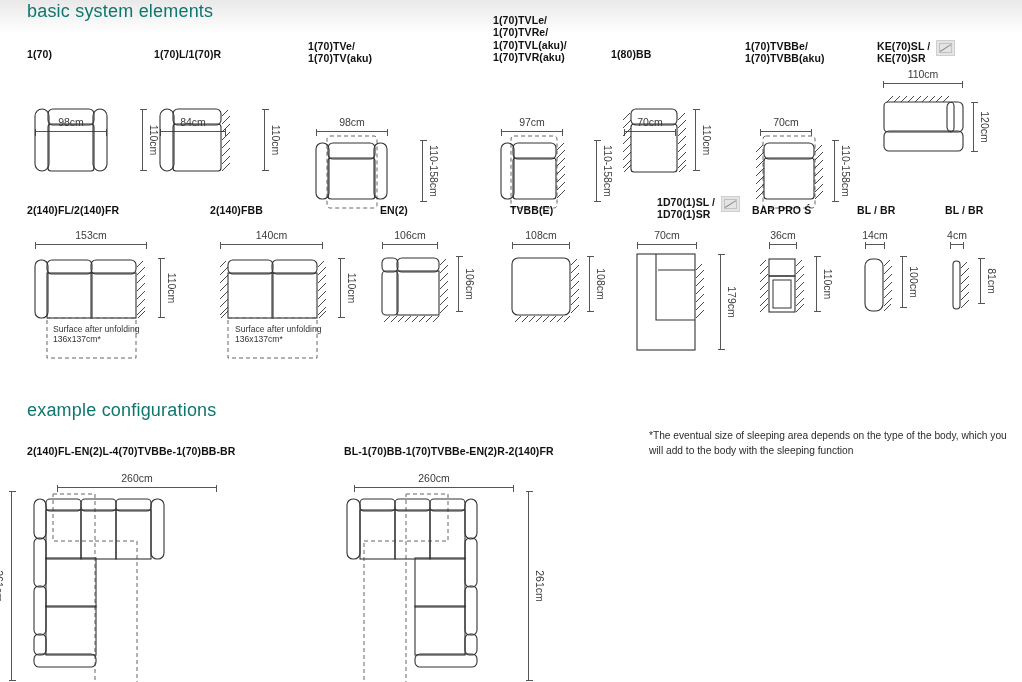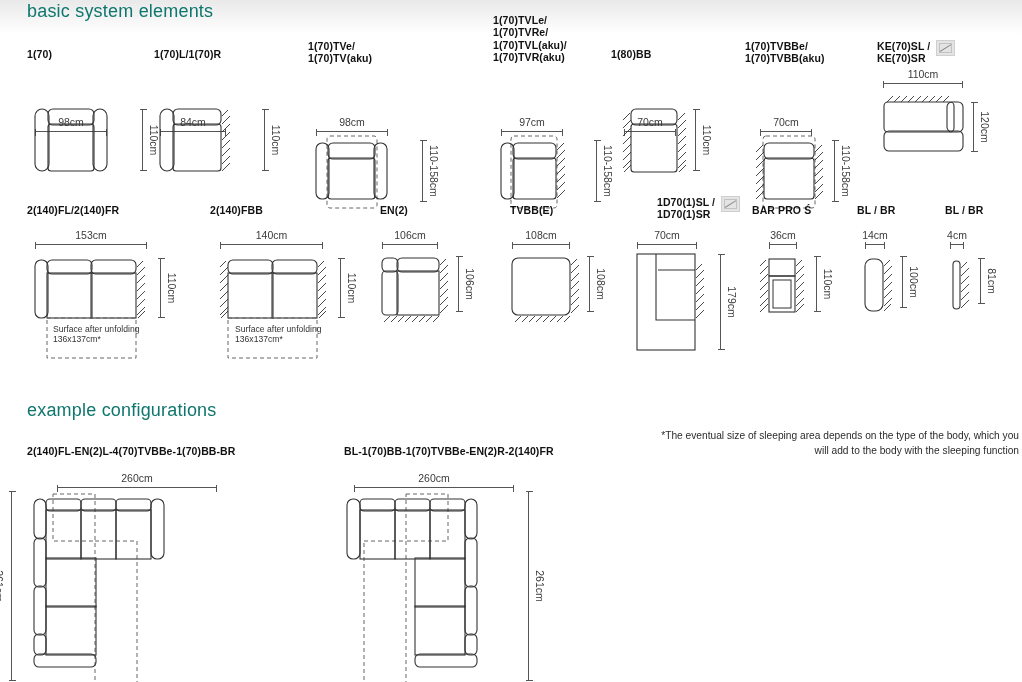--- a/index.html
+++ b/index.html
@@ -81,21 +81,21 @@
     font-size:10.5px; color:#3a3a3a; white-space:nowrap;
     writing-mode:vertical-rl; transform:translateY(-50%);
   }
 
   .note-unfold{
     position:absolute; font-size:8.6px; color:#333; line-height:10.2px;
     white-space:pre-line;
   }
   #footnote{
     position:absolute; left:649px; top:428px; width:370px;
-    font-size:10.2px; line-height:15px; color:#2b2b2b;text-align:right;
+    font-size:10.2px; line-height:15px; color:#2b2b2b;
   }
   svg{ display:block; overflow:visible; }
 </style>
 </head>
 <body>
 
 <div class="top-gradient"></div>
 
 <div class="section-title" id="title-basic">basic system elements</div>
 <div class="section-title" id="title-examples">example configurations</div>

